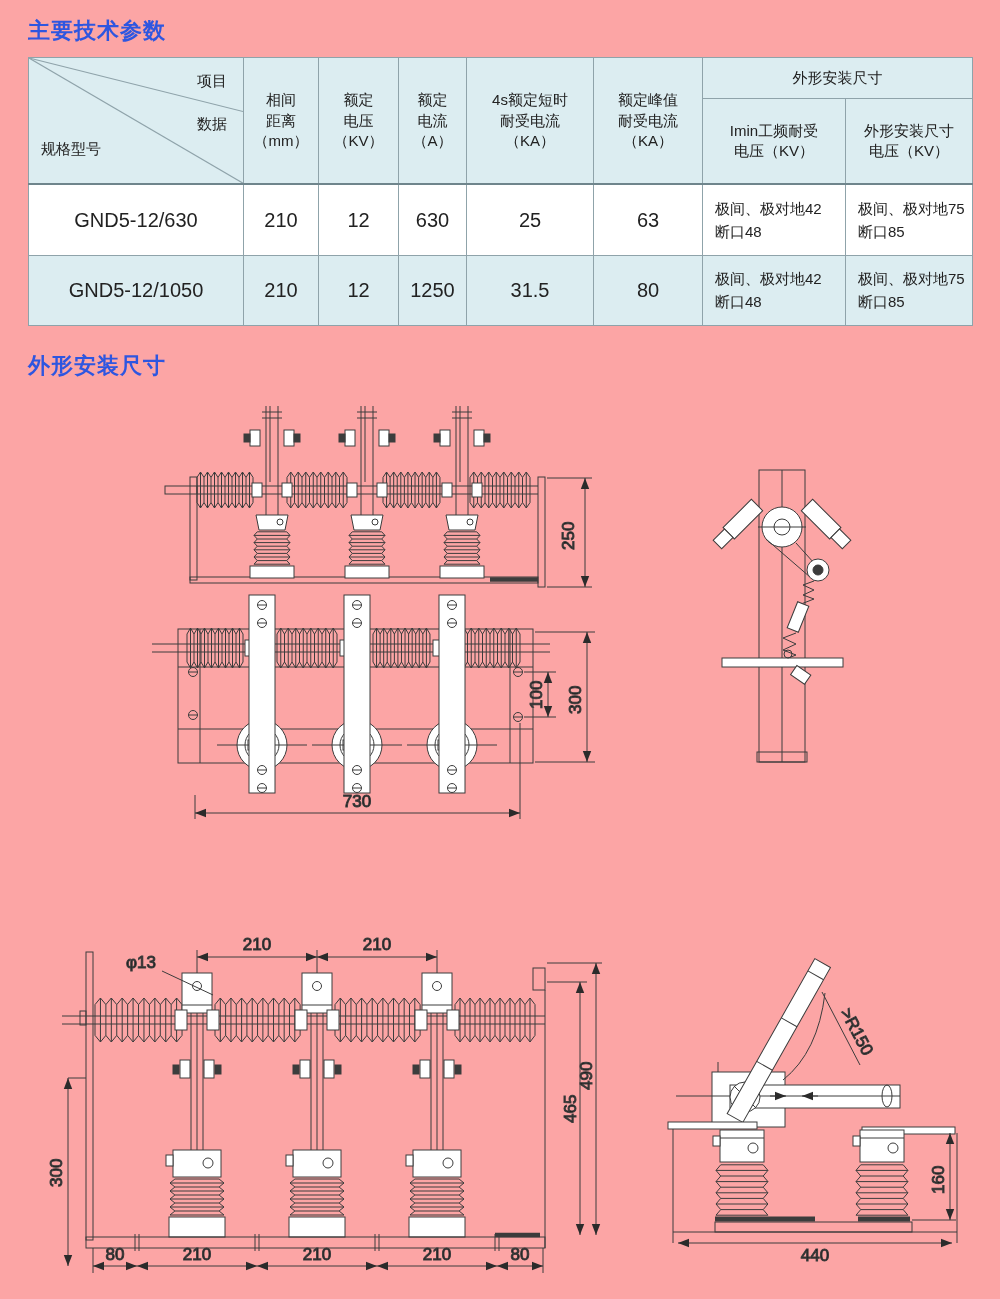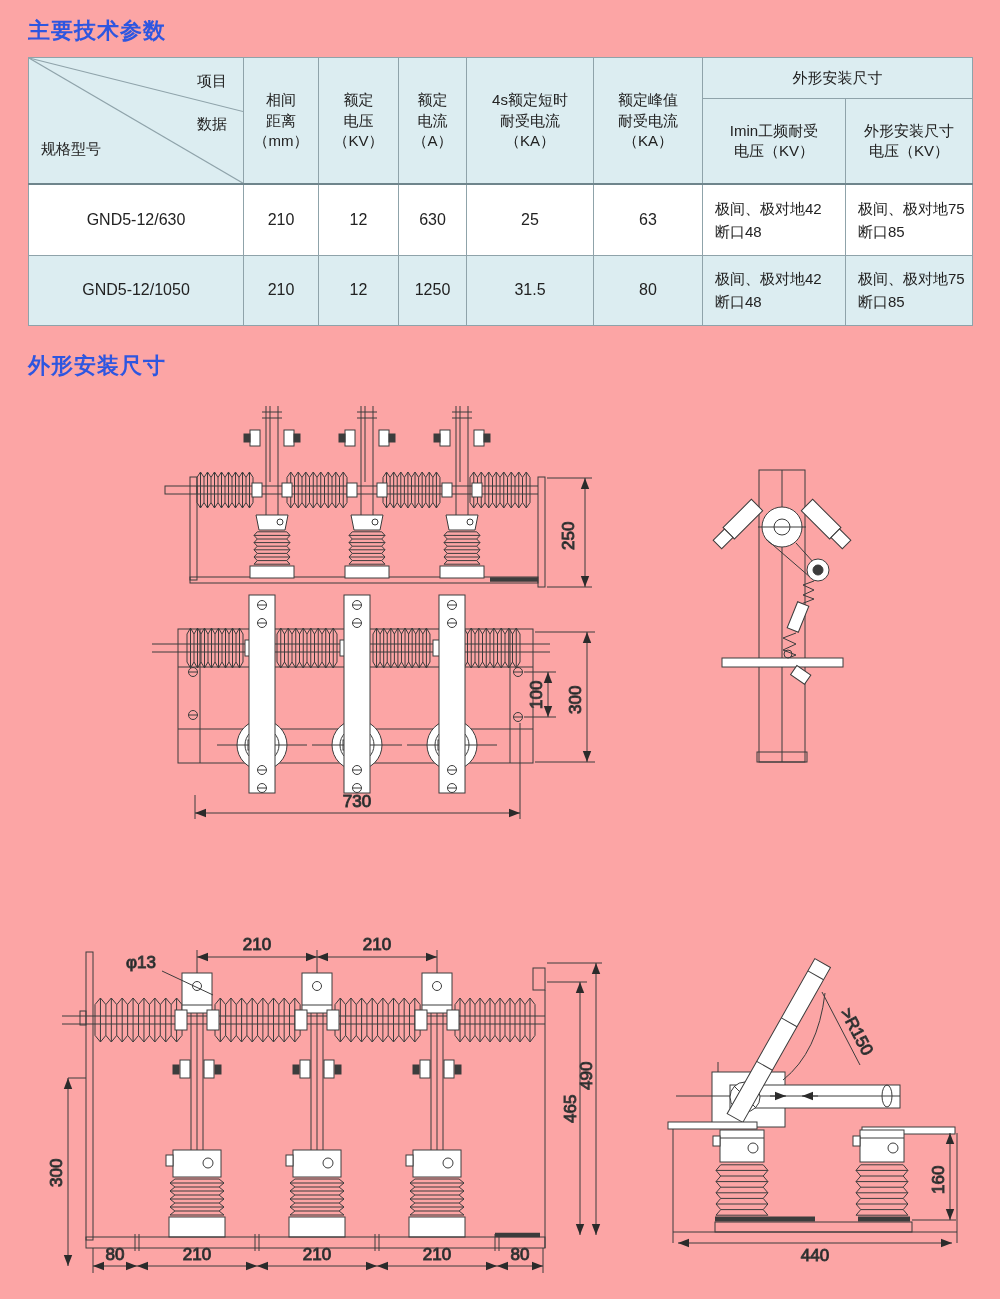--- a/index.html
+++ b/index.html
@@ -6,21 +6,21 @@
   body { font-family:"Liberation Sans", sans-serif; background:#ffffff; }
   .page { position:relative; width:1000px; height:1299px; background:#fca5a5; overflow:hidden; }
 
   .sec-title { position:absolute; left:28px; font-size:22px; font-weight:700; color:#2e56e0; letter-spacing:1px; }
   #title1 { top:16px; }
   #title2 { top:351px; }
 
   table.params { position:absolute; left:28px; top:57px; width:944px; border-collapse:collapse; table-layout:fixed; }
   table.params th, table.params td { border:1px solid #8fa3aa; font-weight:normal; color:#222; vertical-align:middle; text-align:center; }
   table.params thead th { background:#dcedf1; font-size:15px; line-height:1.35; white-space:pre-line; }
-  table.params td { font-size:16px; white-space:pre-line; }
+  table.params td { font-size:20px; white-space:pre-line; }
   tr.hdr-top th { height:36px; }
   tr.hdr-sub th { height:74px; }
   tr.row-a td { height:71px; background:#ffffff; }
   tr.row-b td { height:70px; background:#dcedf1; }
   td.ins { text-align:left !important; padding-left:12px; font-size:15px !important; line-height:1.55; }
   thead { border-bottom:2px solid #6f858c; }
 
   th.diag { position:relative; padding:12px; }
   th.diag .lbl { position:absolute; font-size:15px; color:#222; }
   th.diag .lbl-top { top:13px; right:16px; }

